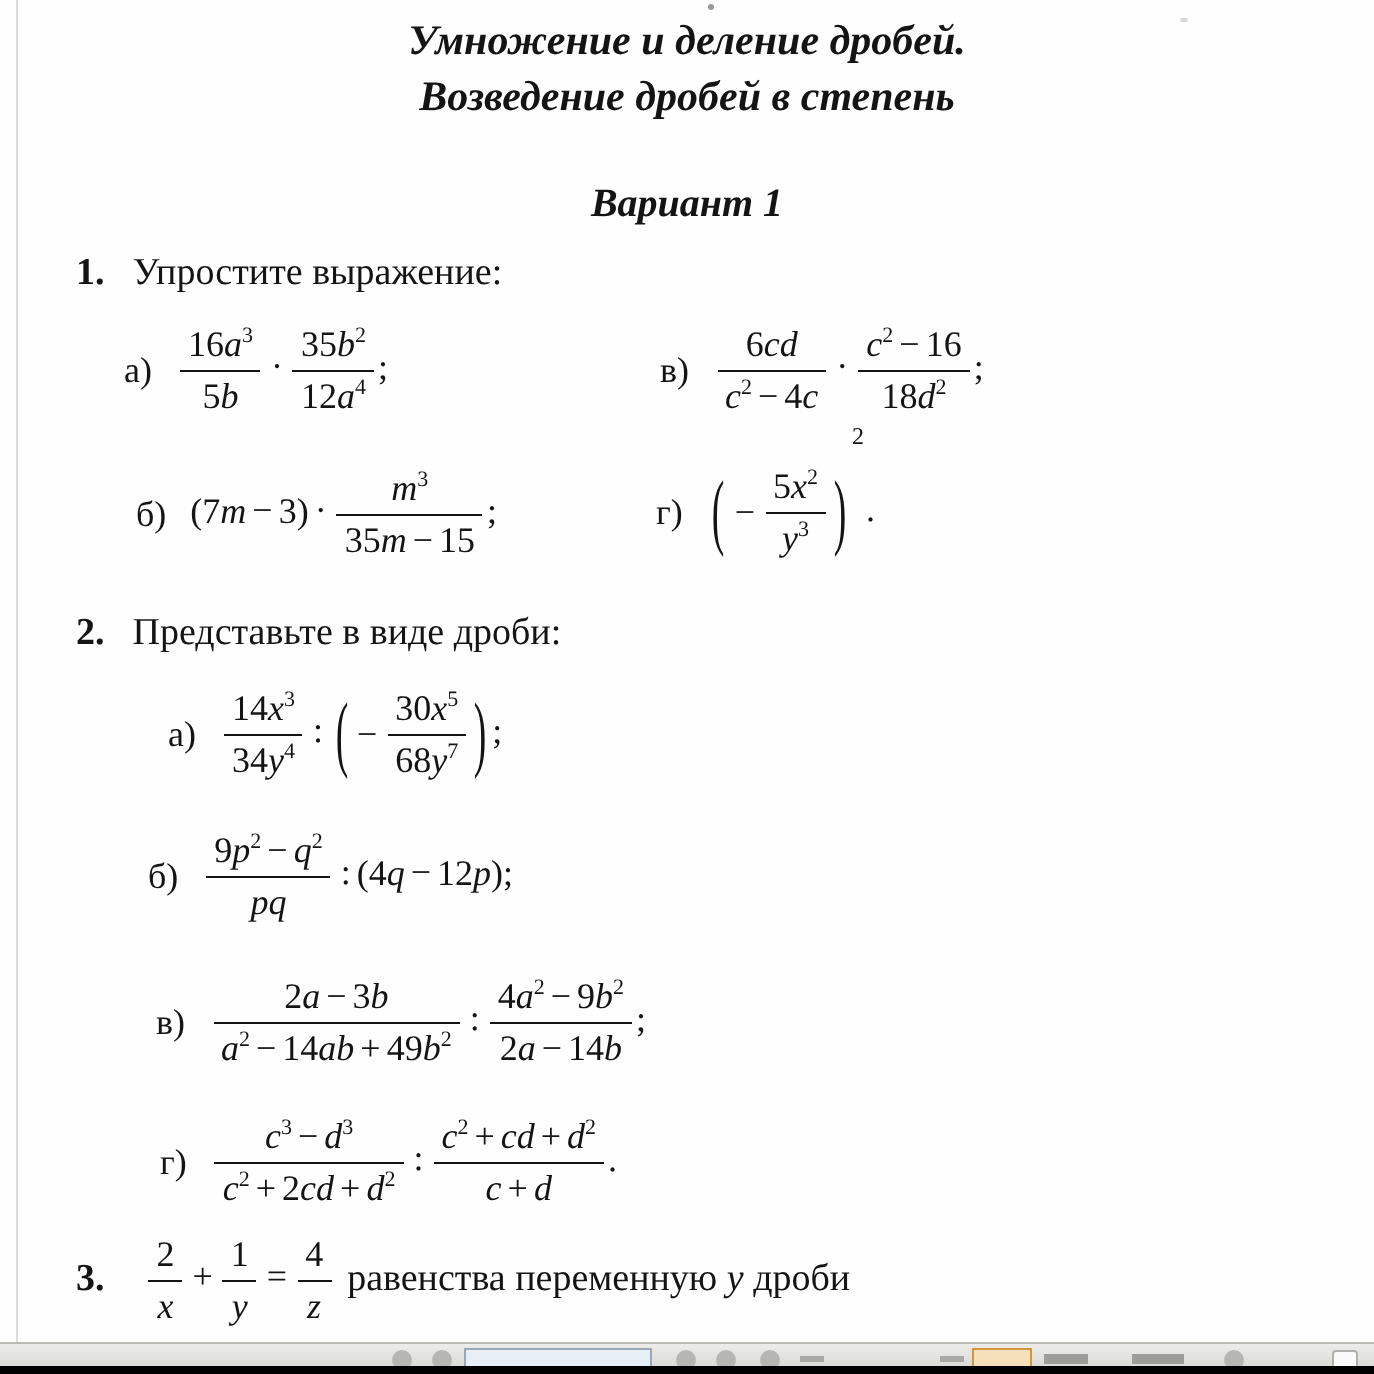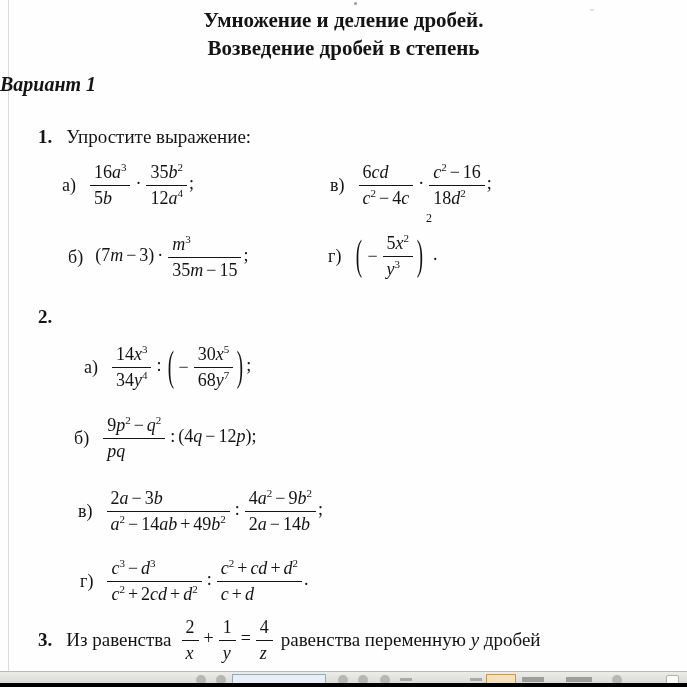--- a/index.html
+++ b/index.html
@@ -8,33 +8,33 @@
     background:#fff;color:#141414;
     font-family:"Liberation Serif", serif;
   }
   .page{position:absolute;left:0;top:0;width:687px;height:671px;background:#fefefe;}
   .edge-line{position:absolute;left:8px;top:0;height:671px;width:1px;background:#dcdcda;}
   .speck{position:absolute;background:#9a9a9a;border-radius:50%;}
   .speck.s1{left:354px;top:2px;width:3px;height:3px;}
   .speck.s2{left:590px;top:9px;width:4px;height:2px;background:#d9d9d6;}
 
   .title{position:absolute;top:6px;left:0;width:100%;text-align:center;
-    font-size:21px;font-weight:bold;line-height:28px;}
-  .variant{position:absolute;top:73px;left:0;width:100%;text-align:left;
+    font-size:21px;font-weight:bold;line-height:28px;font-style:italic;}
+  .variant{position:absolute;top:91px;left:0;width:100%;text-align:center;
     font-size:20px;font-weight:bold;font-style:italic;}
 
   .phead{position:absolute;display:flex;align-items:baseline;font-size:19px;}
   .pnum{font-weight:bold;margin-right:14px;}
   .pprompt{font-weight:normal;}
 
   .item{position:absolute;display:flex;align-items:center;font-size:18px;}
   .ilabel{margin-right:12px;}
   .imath{display:inline-block;white-space:nowrap;}
 
-  .mfrac{display:inline-block;text-align:left;vertical-align:middle;margin:12px 2px;line-height:1.15;}
+  .mfrac{display:inline-block;text-align:center;vertical-align:middle;margin:12px 2px;line-height:1.15;}
   .mfrac .num{display:block;padding:0 4px 2px;border-bottom:1.4px solid #141414;}
   .mfrac .den{display:block;padding:2px 4px 0;font-family:Liberation Serif, serif;}
   .mi{font-style:italic;}
   .mo{margin:0 3px;}
   sup{line-height:0;}
   sup.ms{font-size:11px;}
   .mg{display:inline-flex;align-items:center;vertical-align:middle;margin:0 1px;}
   .bp{display:inline-block;transform:scaleY(2.35) scaleX(1.05);margin:0 2px;font-weight:400;}
   sup.gsup{align-self:flex-start;font-size:12px;margin:-3px 0 0 1px;}
 
@@ -94,20 +94,21 @@
             <span class="num"><span class="mr">5</span><span class="mi">x</span><sup class="ms">2</sup></span>
             <span class="den"><span class="mi">y</span><sup class="ms">3</sup></span>
           </span>
           <span class="bp">)</span>
           <sup class="gsup">2</sup>
         </span><span class="mr">.</span></span>
   </div>
 
   <div class="phead" style="left:38px;top:306px;">
     <span class="pnum">2.</span>
+    <span class="pprompt">Представьте в виде дроби:</span>
   </div>
 
   <div class="item" style="left:84px;top:330px;height:74px;">
     <span class="ilabel">а)</span>
     <span class="imath"><span class="mfrac"><span class="num"><span class="mr">14</span><span class="mi">x</span><sup class="ms">3</sup></span><span class="den"><span class="mr">34</span><span class="mi">y</span><sup class="ms">4</sup></span></span><span class="mo">:</span><span class="mg">
           <span class="bp">(</span>
           <span class="mo">−</span>
           <span class="mfrac">
             <span class="num"><span class="mr">30</span><span class="mi">x</span><sup class="ms">5</sup></span>
             <span class="den"><span class="mr">68</span><span class="mi">y</span><sup class="ms">7</sup></span>
@@ -123,23 +124,22 @@
     <span class="ilabel">в)</span>
     <span class="imath"><span class="mfrac"><span class="num"><span class="mr">2</span><span class="mi">a</span><span class="mo">−</span><span class="mr">3</span><span class="mi">b</span></span><span class="den"><span class="mi">a</span><sup class="ms">2</sup><span class="mo">−</span><span class="mr">14</span><span class="mi">ab</span><span class="mo">+</span><span class="mr">49</span><span class="mi">b</span><sup class="ms">2</sup></span></span><span class="mo">:</span><span class="mfrac"><span class="num"><span class="mr">4</span><span class="mi">a</span><sup class="ms">2</sup><span class="mo">−</span><span class="mr">9</span><span class="mi">b</span><sup class="ms">2</sup></span><span class="den"><span class="mr">2</span><span class="mi">a</span><span class="mo">−</span><span class="mr">14</span><span class="mi">b</span></span></span><span class="mr">;</span></span>
   </div>
   <div class="item" style="left:80px;top:544px;height:74px;">
     <span class="ilabel">г)</span>
     <span class="imath"><span class="mfrac"><span class="num"><span class="mi">c</span><sup class="ms">3</sup><span class="mo">−</span><span class="mi">d</span><sup class="ms">3</sup></span><span class="den"><span class="mi">c</span><sup class="ms">2</sup><span class="mo">+</span><span class="mr">2</span><span class="mi">cd</span><span class="mo">+</span><span class="mi">d</span><sup class="ms">2</sup></span></span><span class="mo">:</span><span class="mfrac"><span class="num"><span class="mi">c</span><sup class="ms">2</sup><span class="mo">+</span><span class="mi">cd</span><span class="mo">+</span><span class="mi">d</span><sup class="ms">2</sup></span><span class="den"><span class="mi">c</span><span class="mo">+</span><span class="mi">d</span></span></span><span class="mr">.</span></span>
   </div>
 
   <div class="p3" style="left:38px;top:610px;height:60px;">
     <span class="pnum">3.</span>
-    <span class="prefix">Из равенства</span>
     <span class="imath"><span class="mfrac"><span class="num"><span class="mr">2</span></span><span class="den"><span class="mi">x</span></span></span><span class="mo">+</span><span class="mfrac"><span class="num"><span class="mr">1</span></span><span class="den"><span class="mi">y</span></span></span><span class="mo">=</span><span class="mfrac"><span class="num"><span class="mr">4</span></span><span class="den"><span class="mi">z</span></span></span></span>
-    <span class="suffix"><span class="mr">равенства переменную </span><span class="mi">y</span><span class="mr"> дробей</span></span>
+    <span class="suffix"><span class="mr">равенства переменную </span><span class="mi">y</span><span class="mr"> дроби</span></span>
   </div>
 </div>
 
 <div class="taskbar">
   <span class="tb-circle" style="left:196px;"></span>
   <span class="tb-circle" style="left:216px;"></span>
   <span class="tb-field"></span>
   <span class="tb-circle" style="left:338px;"></span>
   <span class="tb-circle" style="left:358px;"></span>
   <span class="tb-circle" style="left:380px;"></span>

